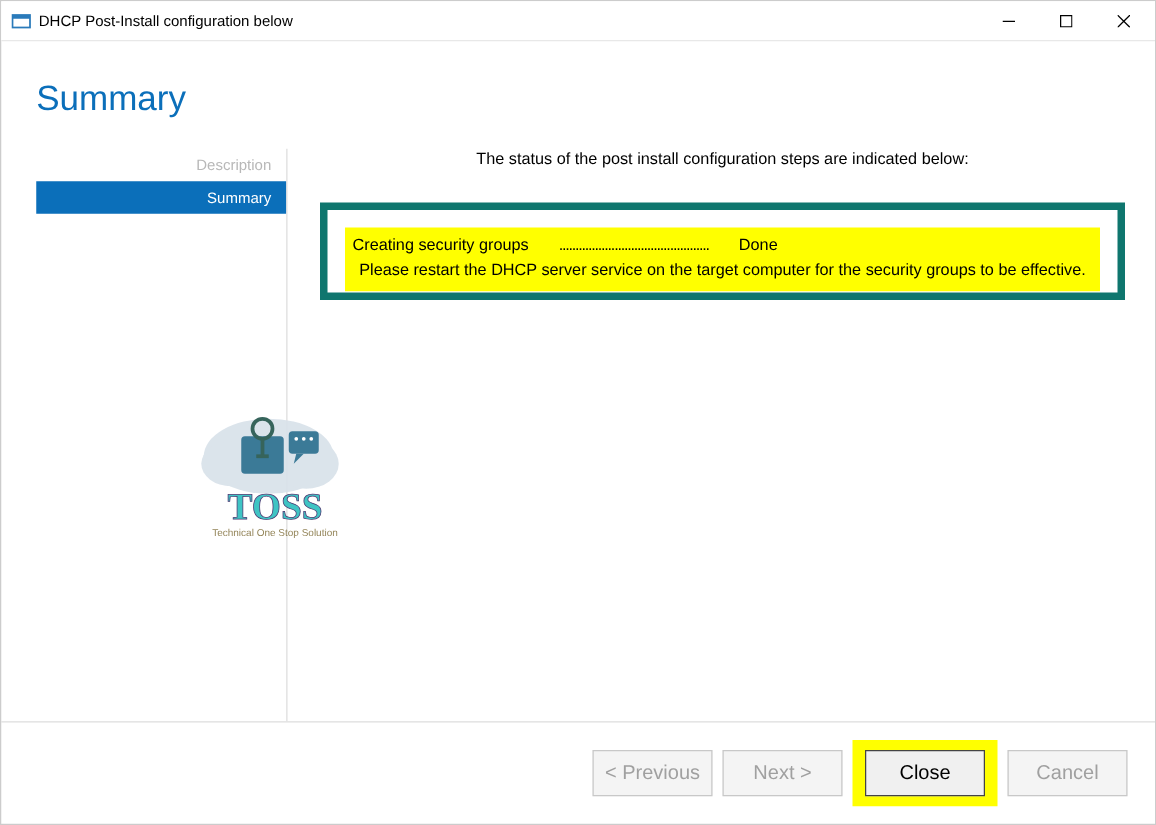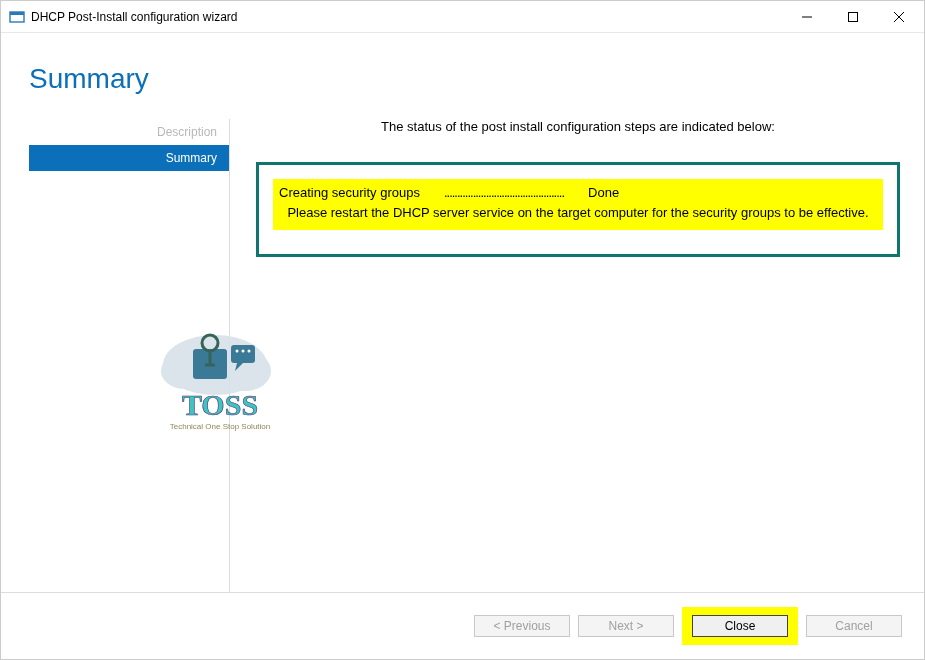--- a/index.html
+++ b/index.html
@@ -101,22 +101,22 @@
       border-left: 1px solid #ddd;
       padding: 0 24px 0 26px;
       text-align: center;
     }
     .intro-text {
       font-size: 13px;
       color: #000;
       margin-bottom: 28px;
     }
     .status-box {
-      border: 3px solid #0f766e;
-      padding: 14px 14px 24px 14px;
+      border: 6px solid #0f766e;
+      padding: 14px 14px 1px 14px;
     }
     .highlighted {
       background: #ffff00;
       padding: 6px 6px 8px 6px;
     }
     .status-line {
       display: flex;
       align-items: center;
       gap: 24px;
       margin-bottom: 4px;
@@ -150,24 +150,24 @@
     .footer {
       border-top: 1px solid #ddd;
       display: flex;
       justify-content: flex-end;
       align-items: center;
       padding: 14px 22px 14px 0;
       gap: 8px;
     }
     .btn {
       min-width: 96px;
-      height: 22px;
+      height: 37px;
       border: 1px solid #999;
       background: #f0f0f0;
-      font-size: 12px;
+      font-size: 16px;
       cursor: pointer;
       font-family: inherit;
     }
     .btn.disabled {
       color: #a0a0a0;
       border-color: #c8c8c8;
       background: #f4f4f4;
       cursor: default;
     }
     .btn-highlight-wrap {
@@ -185,21 +185,21 @@
 
 <div class="window">
 
   <div class="titlebar">
     <span class="titlebar-icon">
       <svg viewBox="0 0 16 16">
         <rect x="1" y="3" width="14" height="10" fill="none" stroke="#2a7aba" stroke-width="1.4"></rect>
         <rect x="1" y="3" width="14" height="3" fill="#2a7aba"></rect>
       </svg>
     </span>
-    <span class="titlebar-title">DHCP Post-Install configuration wizard</span>
+    <span class="titlebar-title">DHCP Post-Install configuration below</span>
     <div class="win-controls">
       <button class="win-btn">
         <svg viewBox="0 0 10 10">
             <line x1="0" y1="5" x2="10" y2="5" stroke="#000" stroke-width="1"></line>
           </svg>
       </button>
       <button class="win-btn">
         <svg viewBox="0 0 10 10">
             <rect x="0.5" y="0.5" width="9" height="9" fill="none" stroke="#000" stroke-width="1"></rect>
           </svg>

